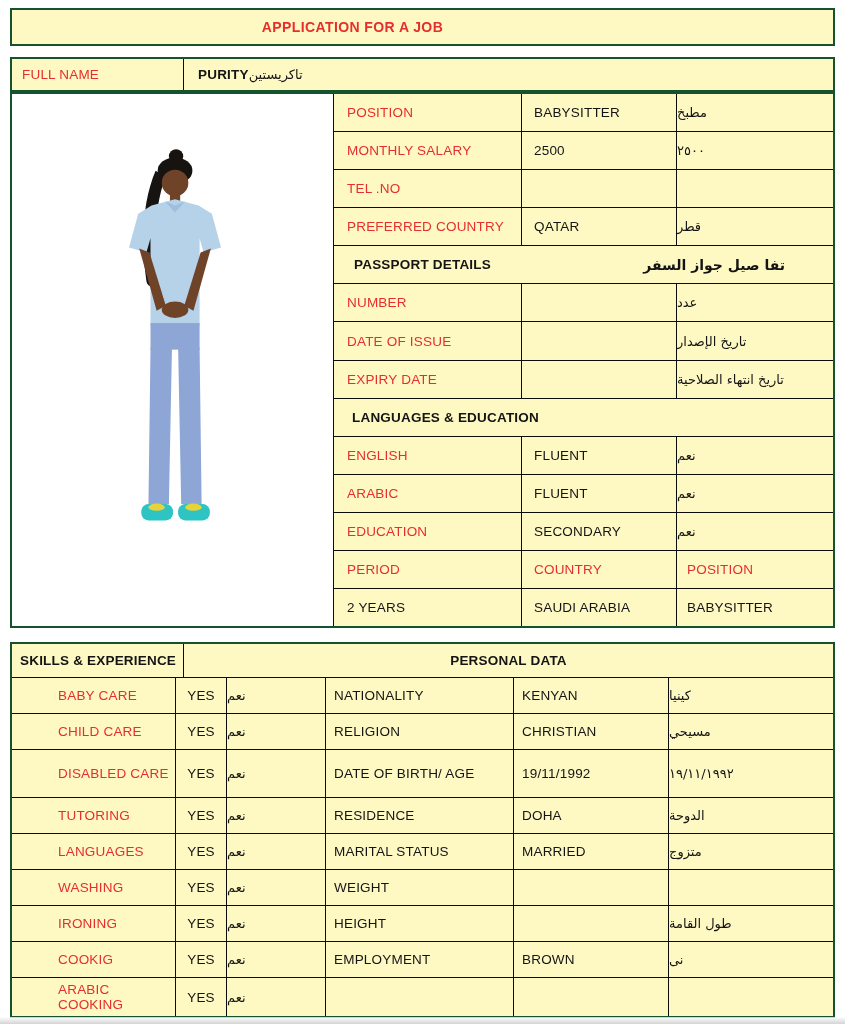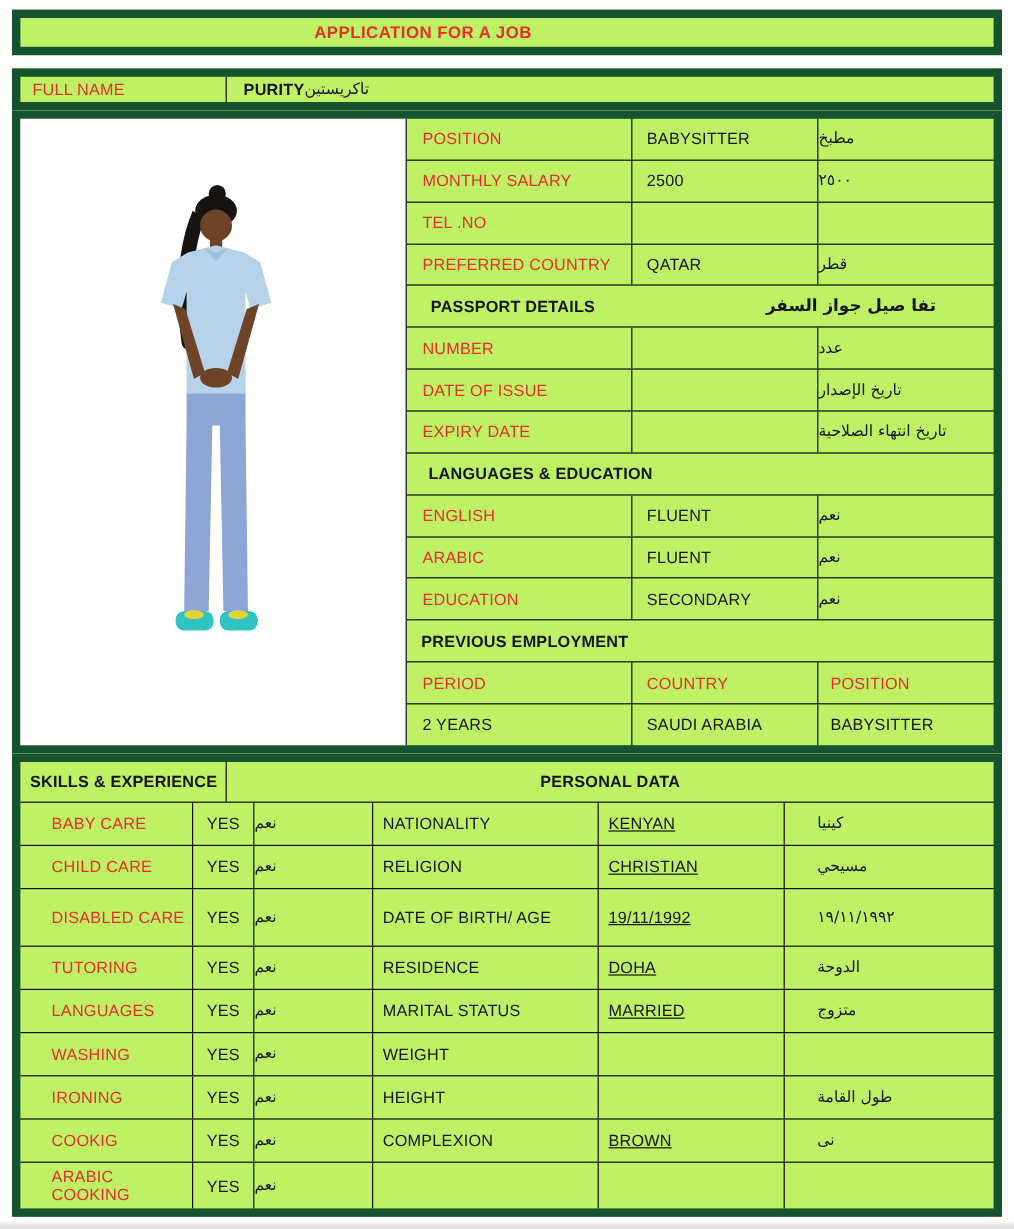--- a/index.html
+++ b/index.html
@@ -8,21 +8,21 @@
     position: relative;
     width: 845px; height: 1024px;
     background: #fff;
     font-family: "Liberation Sans", "DejaVu Sans", sans-serif;
     font-size: 13.5px;
     color: #141414;
     overflow: hidden;
     letter-spacing: .2px;
   }
   .abs { position: absolute; left: 10px; right: 10px; }
-  .outer { border: 7px solid #14532d; background:#bef264; }
+  .outer { border: 2px solid #14532d; background:#fef9c3; }
 
   
   .title-box { top: 8px; height: 38px; display:flex; align-items:center; justify-content:center; padding-right:140px; }
   .title-text { color: var(--red); font-weight: 700; font-size: 14px; letter-spacing:.4px; }
 
   
   .name-row { top: 57px; height: 35px; display:flex; align-items:stretch; }
   .name-label { width:172px; border-right:1.5px solid #0c0c0c; display:flex; align-items:center; padding-left:10px; color:var(--red); }
   .name-value { flex:1; display:flex; align-items:center; justify-content:flex-start; padding:0 10px; }
   .name-value .en { font-weight:700; padding-left:4px; }
@@ -35,33 +35,33 @@
   .rt-row:last-child { border-bottom:none; }
   .rt-label { width:188px; border-right:1.5px solid #0c0c0c; display:flex; align-items:center; padding-left:13px; color:var(--red); }
   .rt-value { width:155px; border-right:1.5px solid #0c0c0c; display:flex; align-items:center; padding-left:12px; }
   .rt-ar { flex:1; display:flex; align-items:center; justify-content:flex-end; padding-right:9px; }
   .rt-pos { flex:1; display:flex; align-items:center; padding-left:10px; }
   .rt-header { flex:1; display:flex; align-items:center; justify-content:space-between; font-weight:700; padding-left:20px; padding-right:48px; font-size:13.5px; }
   .rt-header2 { flex:1; display:flex; align-items:center; font-weight:700; padding-left:18px; }
   .red { color: var(--red); }
 
   
-  .bottom { top: 628px; display:flex; flex-direction:column; }
+  .bottom { top: 642px; display:flex; flex-direction:column; }
   .b-header { height:34px; display:flex; border-bottom:1.5px solid #0c0c0c; }
   .b-skills { width:172px; border-right:1.5px solid #0c0c0c; display:flex; align-items:center; padding-left:8px; font-weight:700; }
   .b-personal { flex:1; display:flex; align-items:center; justify-content:center; font-weight:700; }
   .b-row { height:36px; display:flex; border-bottom:1.5px solid #0c0c0c; }
   .b-row.tall { height:48px; }
   .b-row.last { height:38px; border-bottom:none; }
-  .c-skill { width:144px; border-right:1.5px solid #0c0c0c; display:flex; align-items:center; padding-left:26px; color:var(--red); }
+  .c-skill { width:144px; border-right:1.5px solid #0c0c0c; display:flex; align-items:center; padding-left:26px; color:var(--red);margin-left:20px; }
   .c-yes { width:51px; border-right:1.5px solid #0c0c0c; display:flex; align-items:center; justify-content:center; }
   .c-yar { width:99px; border-right:1.5px solid #0c0c0c; display:flex; align-items:center; justify-content:flex-end; padding-right:10px; }
   .c-label { width:188px; border-right:1.5px solid #0c0c0c; display:flex; align-items:center; padding-left:8px; }
-  .c-val { width:155px; border-right:1.5px solid #0c0c0c; display:flex; align-items:center; padding-left:8px;text-decoration:underline; }
-  .c-ar { flex:1; display:flex; align-items:center; justify-content:flex-end; padding-right:0;margin-left:27px; }
+  .c-val { width:155px; border-right:1.5px solid #0c0c0c; display:flex; align-items:center; padding-left:8px; }
+  .c-ar { flex:1; display:flex; align-items:center; justify-content:flex-end; padding-right:0; }
 
   .ar { font-family:"DejaVu Sans", sans-serif; direction:rtl; font-size:13px; }
   .hdr-ar { font-weight:700; font-size:14px; }
 
   .scan-edge { position:absolute; left:0; right:0; bottom:0; height:7px; background:linear-gradient(#ffffff, #c9c9c9); opacity:.8; }
 </style>
 </head>
 <body>
 
 <div class="page">
@@ -174,23 +174,20 @@
         <div class="rt-value">FLUENT</div>
         <div class="rt-ar ar">نعم</div>
       </div>
 
       <div class="rt-row">
         <div class="rt-label">EDUCATION</div>
         <div class="rt-value">SECONDARY</div>
         <div class="rt-ar ar">نعم</div>
       </div>
 
-      <div class="rt-row">
-        <div class="rt-header2" style="padding-left:12px;">PREVIOUS EMPLOYMENT</div>
-      </div>
 
       <div class="rt-row">
         <div class="rt-label">PERIOD</div>
         <div class="rt-value red">COUNTRY</div>
         <div class="rt-pos red">POSITION</div>
       </div>
 
       <div class="rt-row">
         <div class="rt-label" style="color:#141414;">2 YEARS</div>
         <div class="rt-value">SAUDI ARABIA</div>
@@ -266,21 +263,21 @@
       <div class="c-yar ar">نعم</div>
       <div class="c-label">HEIGHT</div>
       <div class="c-val"></div>
       <div class="c-ar ar">طول القامة</div>
     </div>
 
     <div class="b-row">
       <div class="c-skill">COOKIG</div>
       <div class="c-yes">YES</div>
       <div class="c-yar ar">نعم</div>
-      <div class="c-label">COMPLEXION</div>
+      <div class="c-label">EMPLOYMENT</div>
       <div class="c-val">BROWN</div>
       <div class="c-ar ar">نى</div>
     </div>
 
     <div class="b-row last">
       <div class="c-skill">ARABIC COOKING</div>
       <div class="c-yes">YES</div>
       <div class="c-yar ar">نعم</div>
       <div class="c-label"></div>
       <div class="c-val"></div>

